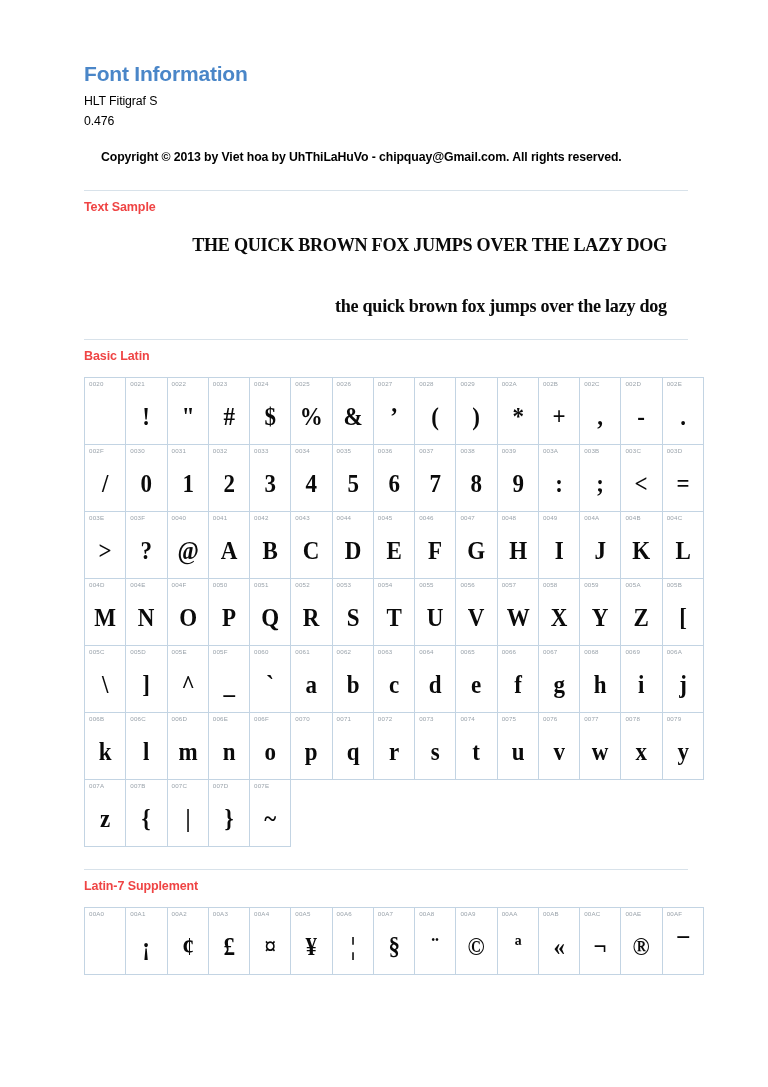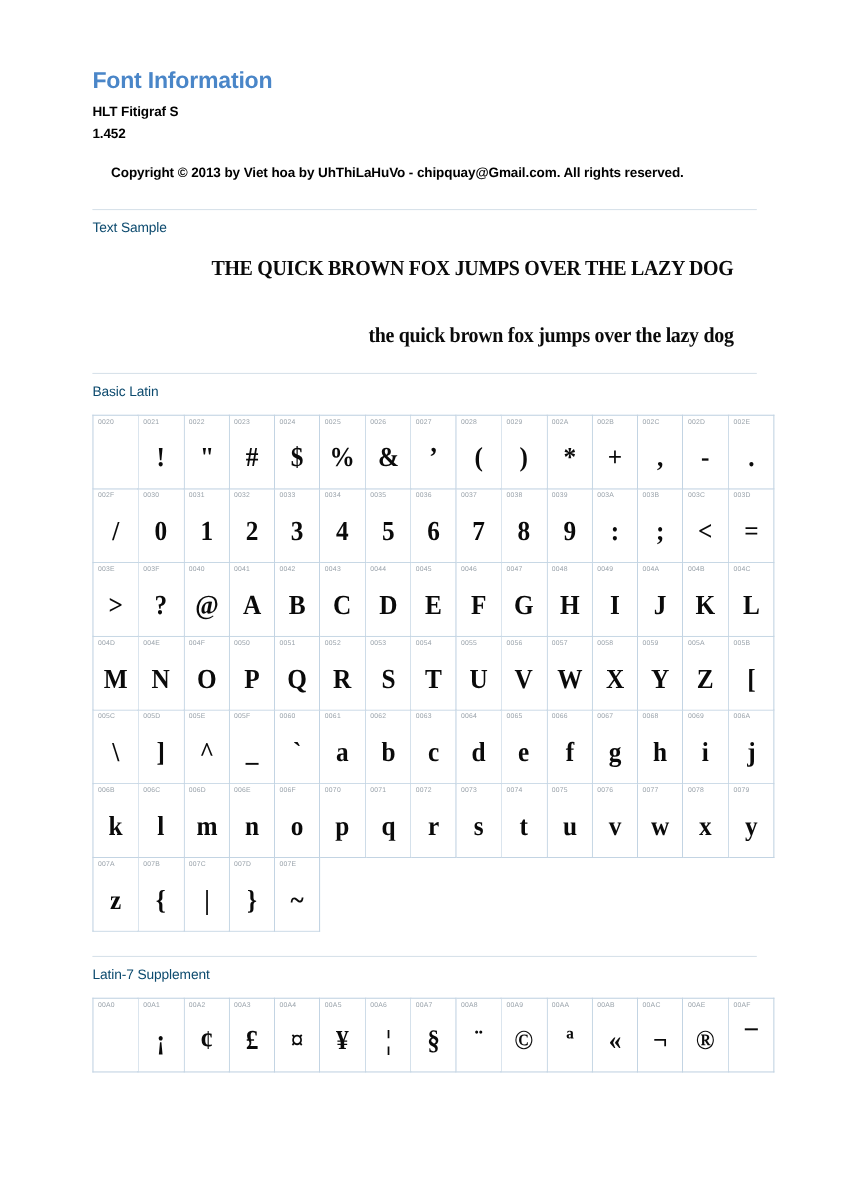--- a/index.html
+++ b/index.html
@@ -27,21 +27,21 @@
   .doc-title {
     font-size: 21px;
     font-weight: bold;
     color: #4a86c8;
     letter-spacing: -0.2px;
     margin: 0 0 7px 0;
     line-height: 1.1;
   }
   .info-line {
     font-size: 12.3px;
-    font-weight: bold;
+    font-weight: normal;
     line-height: 19.5px;
     margin: 0;
     letter-spacing: -0.1px;
   }
   .info-copy {
     font-size: 12.3px;
     font-weight: bold;
     line-height: 19.5px;
     margin: 17px;
     letter-spacing: -0.1px;
@@ -53,22 +53,22 @@
     margin-top: 22px;
   }
   .section-rule {
     border: 0;
     border-top: 1px solid #d8e2ea;
     margin: 0 0 9px 0;
     width: 604px;
   }
   .section-title {
     font-size: 12.5px;
-    font-weight: normal;
-    color: #0c4a6e;
+    font-weight: bold;
+    color: #ef4444;
     margin: 0;
     letter-spacing: -0.1px;
   }
 
   
   .sample-area {
     width: 604px;
     text-align: right;
   }
   .sample {
@@ -136,21 +136,21 @@
   }
 </style>
 </head>
 <body>
 
 <div class="page">
 
   <div>
     <h1 class="doc-title">Font Information</h1>
     <p class="info-line">HLT Fitigraf S</p>
-    <p class="info-line">1.452</p>
+    <p class="info-line">0.476</p>
     <p class="info-copy">Copyright © 2013 by Viet hoa by UhThiLaHuVo - chipquay@Gmail.com. All rights reserved.</p>
   </div>
 
   <div class="section">
     <hr class="section-rule">
     <p class="section-title">Text Sample</p>
     <div class="sample-area">
       <div class="sample sample-upper">THE QUICK BROWN FOX JUMPS OVER THE LAZY DOG</div>
       <div class="sample sample-lower">the quick brown fox jumps over the lazy dog</div>
     </div>

